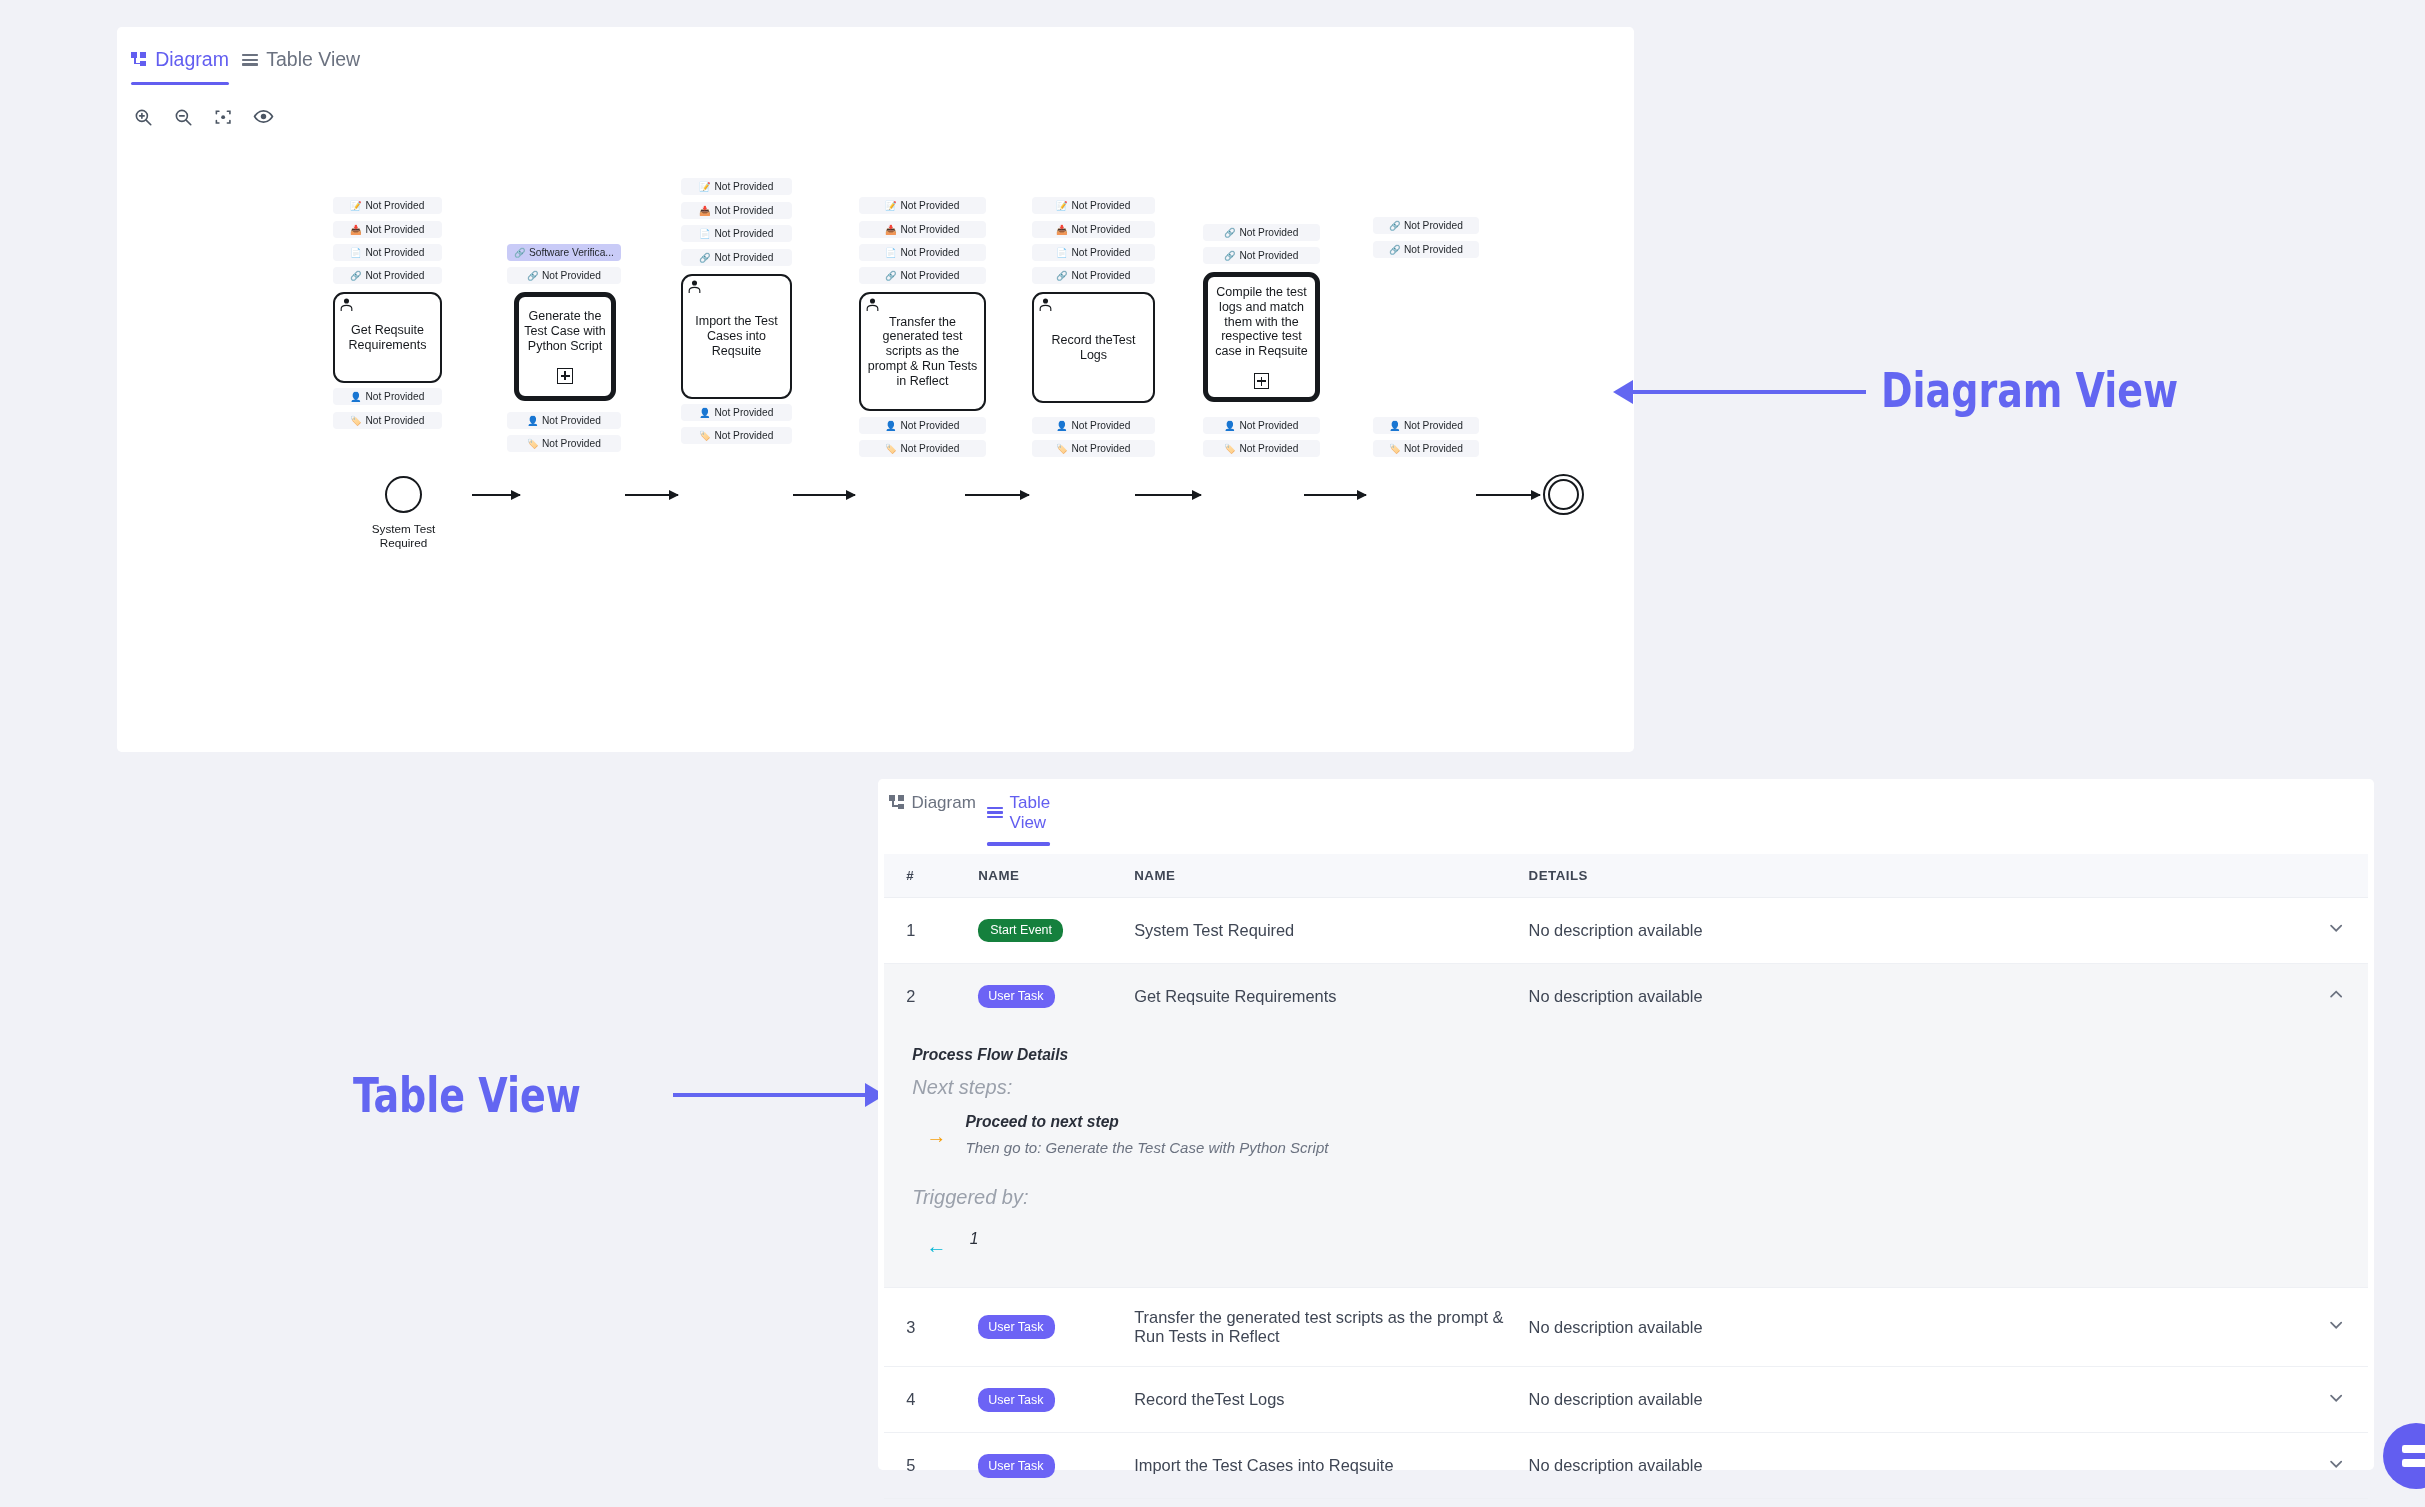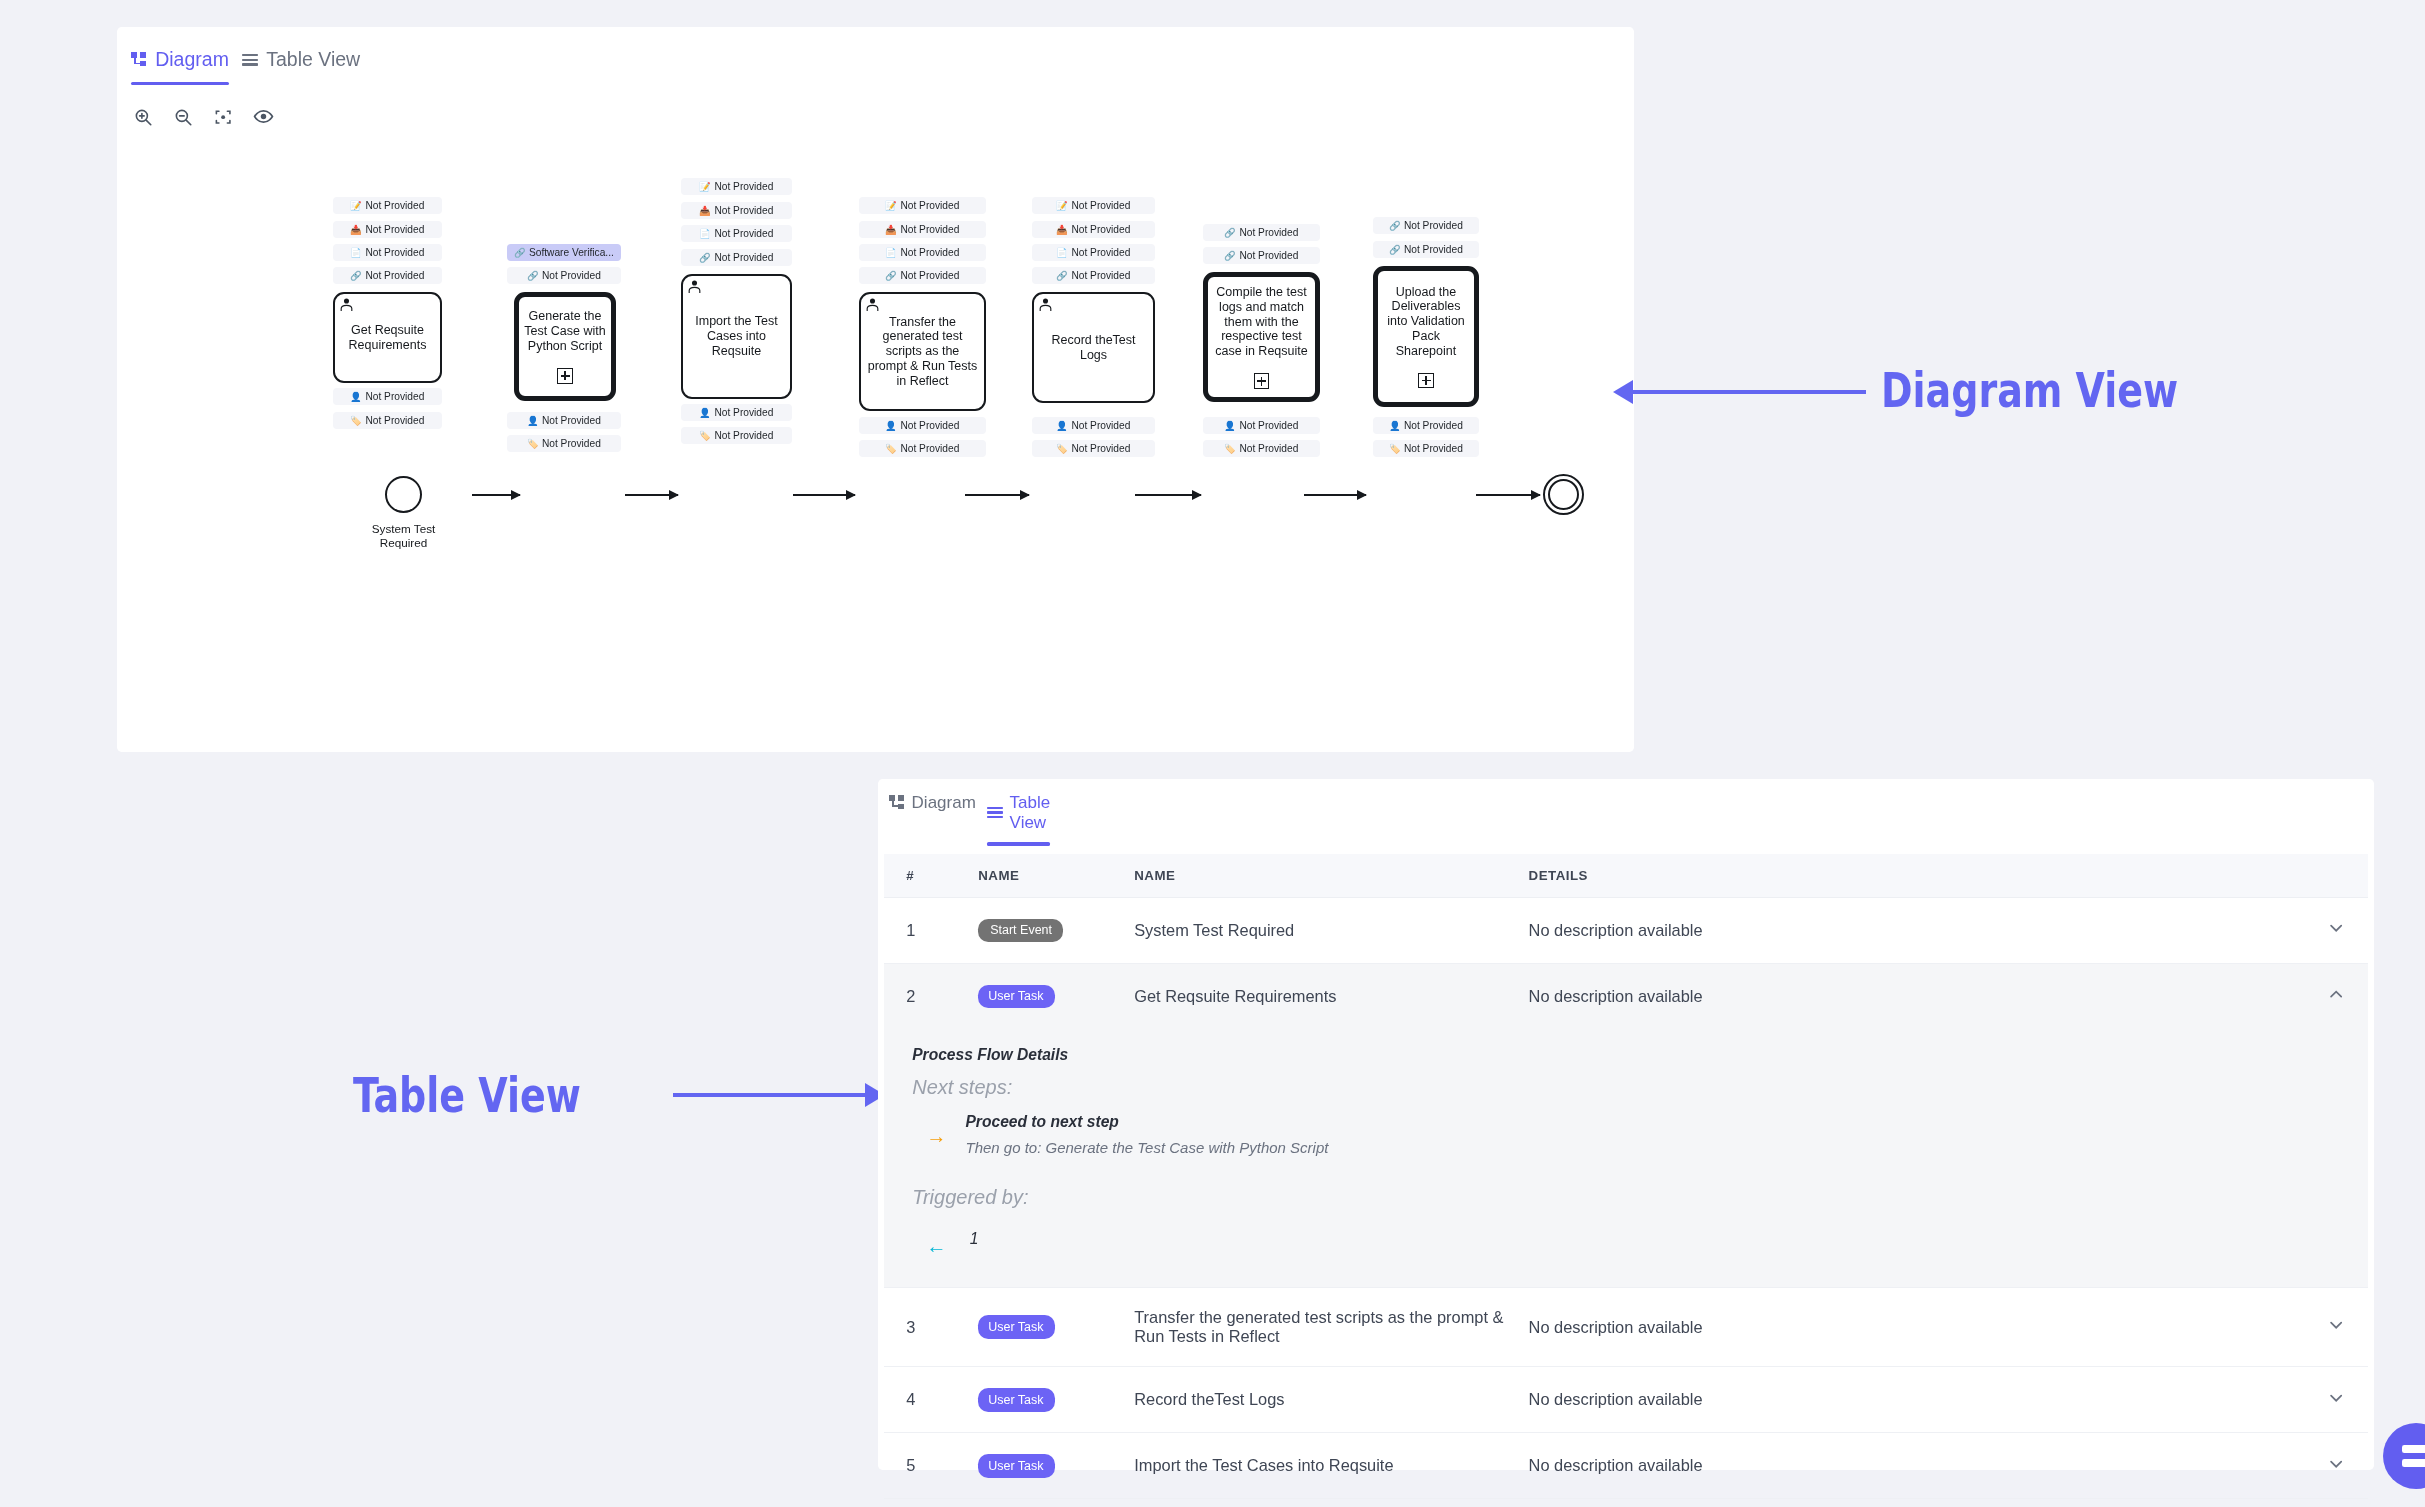--- a/index.html
+++ b/index.html
@@ -147,21 +147,21 @@
   .c-det{width:auto;}
   .c-chev{width:55px;text-align:right;padding-right:22px !important;}
 
   tr.row-open td{background:#f5f6f8;border-bottom:none;}
   tr.detail td{background:#f5f6f8;padding:0;border-bottom:0.8px solid #eef0f4;}
 
   .badge{
     display:inline-block;border-radius:10.2px;color:#fff;font-size:12.5px;
     padding:5.5px 11px;line-height:1;white-space:nowrap;
   }
-  .badge.start{background:#737373;padding-left:12px;}
+  .badge.start{background:#15803d;padding-left:12px;}
   .badge.user{background:#6c63f5;padding-left:10px;}
 
   .chev{display:inline-block;cursor:pointer;}
   .chev svg{display:block;}
 
   .detailbox{padding:17px 0 31px 28px;font-style:italic;}
   .d-title{font-size:15.6px;font-weight:bold;color:#2a2f3a;margin-bottom:12.5px;}
   .d-sub{font-size:20px;color:#9aa0ab;margin-bottom:14px;}
   .d-step{display:flex;align-items:flex-start;gap:19px;padding-left:14px;margin-bottom:30px;}
   .d-arrow{font-size:20.3px;line-height:1;margin-top:12.5px;}
@@ -421,24 +421,20 @@
       </div>
 
     <div class="chip" style="left:1256px;top:73px;width:106px;">
         <span class="em">🔗</span>
         <span>Not Provided</span>
       </div>
     <div class="chip" style="left:1256px;top:97px;width:106px;">
         <span class="em">🔗</span>
         <span>Not Provided</span>
       </div>
-    <div class="task thick" style="left:1256px;top:122px;width:106px;height:141px;">
-      <span>Upload the Deliverables into Validation Pack Sharepoint</span>
-      <span class="plusico"></span>
-    </div>
     <div class="chip" style="left:1256px;top:273px;width:106px;">
         <span class="em">👤</span>
         <span>Not Provided</span>
       </div>
     <div class="chip" style="left:1256px;top:296px;width:106px;">
         <span class="em">🏷️</span>
         <span>Not Provided</span>
       </div>
 
     <div class="ev end" style="left:1426px;top:330px;width:41px;height:41px;"></div>

